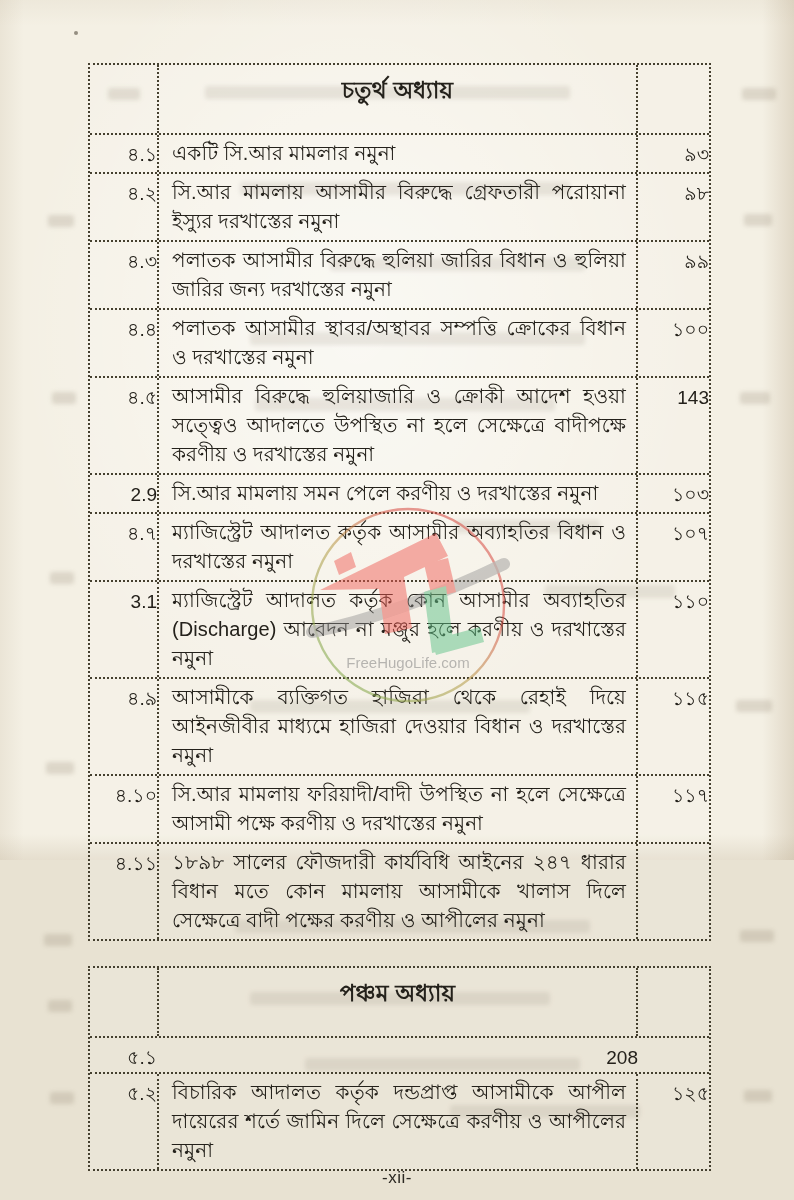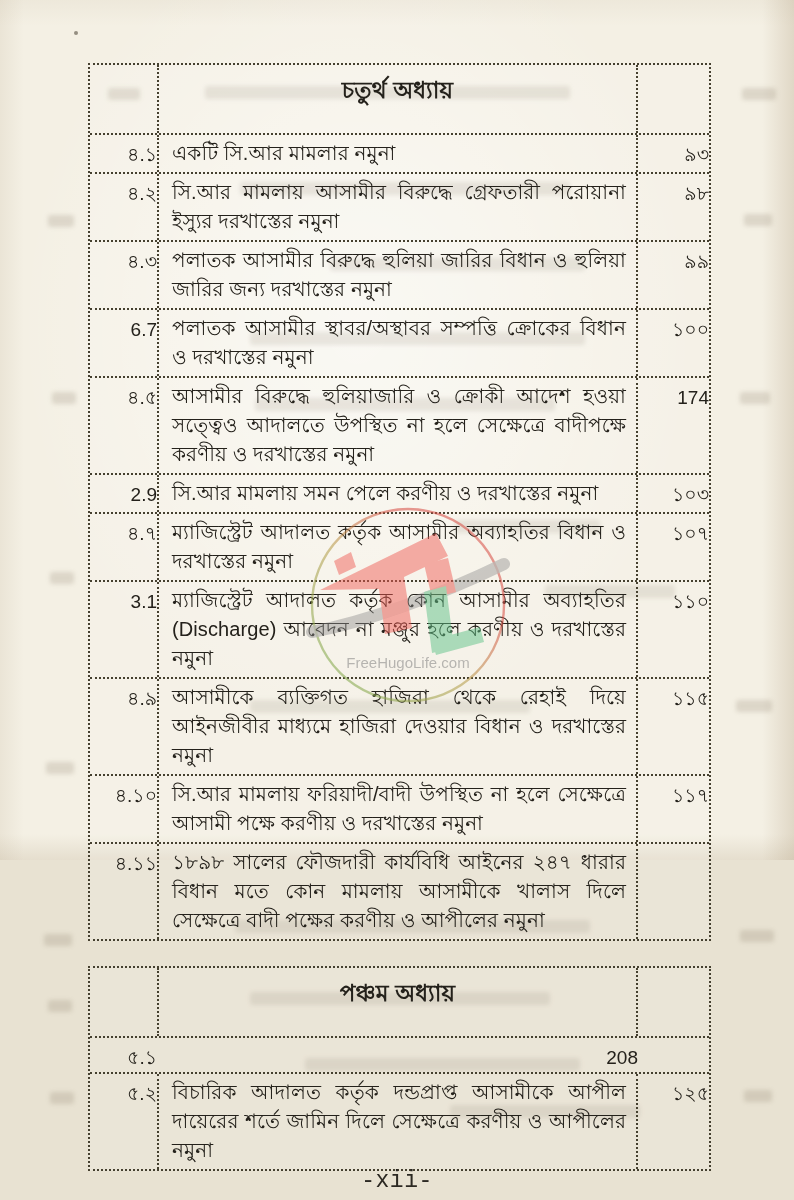--- a/index.html
+++ b/index.html
@@ -40,22 +40,22 @@
     font-weight:500;
   }
   .trow.header .cell{min-height:49px;}
   .trow.header .ttl{
     text-align:center;font-weight:bold;font-size:23px;line-height:30px;
     padding:10px 0 9px;
   }
   .footer{
     position:absolute;left:0;top:1168px;width:794px;
     text-align:center;
-    font-family:Liberation Mono, monospace;
-    font-size:23px;letter-spacing:.5px;color:#2c2923;
+    font-family:Liberation Sans, sans-serif;
+    font-size:17px;letter-spacing:.5px;color:#2c2923;
   }
   
   .watermark{
     position:absolute;left:306px;top:500px;width:204px;height:220px;
     opacity:.58;pointer-events:none;
   }
   
   .ghost{
     position:absolute;height:13px;border-radius:3px;
     background:rgba(123,112,92,.16);
@@ -120,29 +120,29 @@
     <div class="cell pg">৯৮</div>
   </div>
 
   <div class="trow">
     <div class="cell no">৪.৩</div>
     <div class="cell ttl">পলাতক আসামীর বিরুদ্ধে হুলিয়া জারির বিধান ও হুলিয়া জারির জন্য দরখাস্তের নমুনা</div>
     <div class="cell pg">৯৯</div>
   </div>
 
   <div class="trow">
-    <div class="cell no">6.7</div>
+    <div class="cell no">৪.৪</div>
     <div class="cell ttl">পলাতক আসামীর স্থাবর/অস্থাবর সম্পত্তি ক্রোকের বিধান ও দরখাস্তের নমুনা</div>
     <div class="cell pg">১০০</div>
   </div>
 
   <div class="trow">
     <div class="cell no">৪.৫</div>
     <div class="cell ttl">আসামীর বিরুদ্ধে হুলিয়াজারি ও ক্রোকী আদেশ হওয়া সত্ত্বেও আদালতে উপস্থিত না হলে সেক্ষেত্রে বাদীপক্ষে করণীয় ও দরখাস্তের নমুনা</div>
-    <div class="cell pg">174</div>
+    <div class="cell pg">143</div>
   </div>
 
   <div class="trow">
     <div class="cell no">2.9</div>
     <div class="cell ttl">সি.আর মামলায় সমন পেলে করণীয় ও দরখাস্তের নমুনা</div>
     <div class="cell pg">১০৩</div>
   </div>
 
   <div class="trow">
     <div class="cell no">৪.৭</div>

